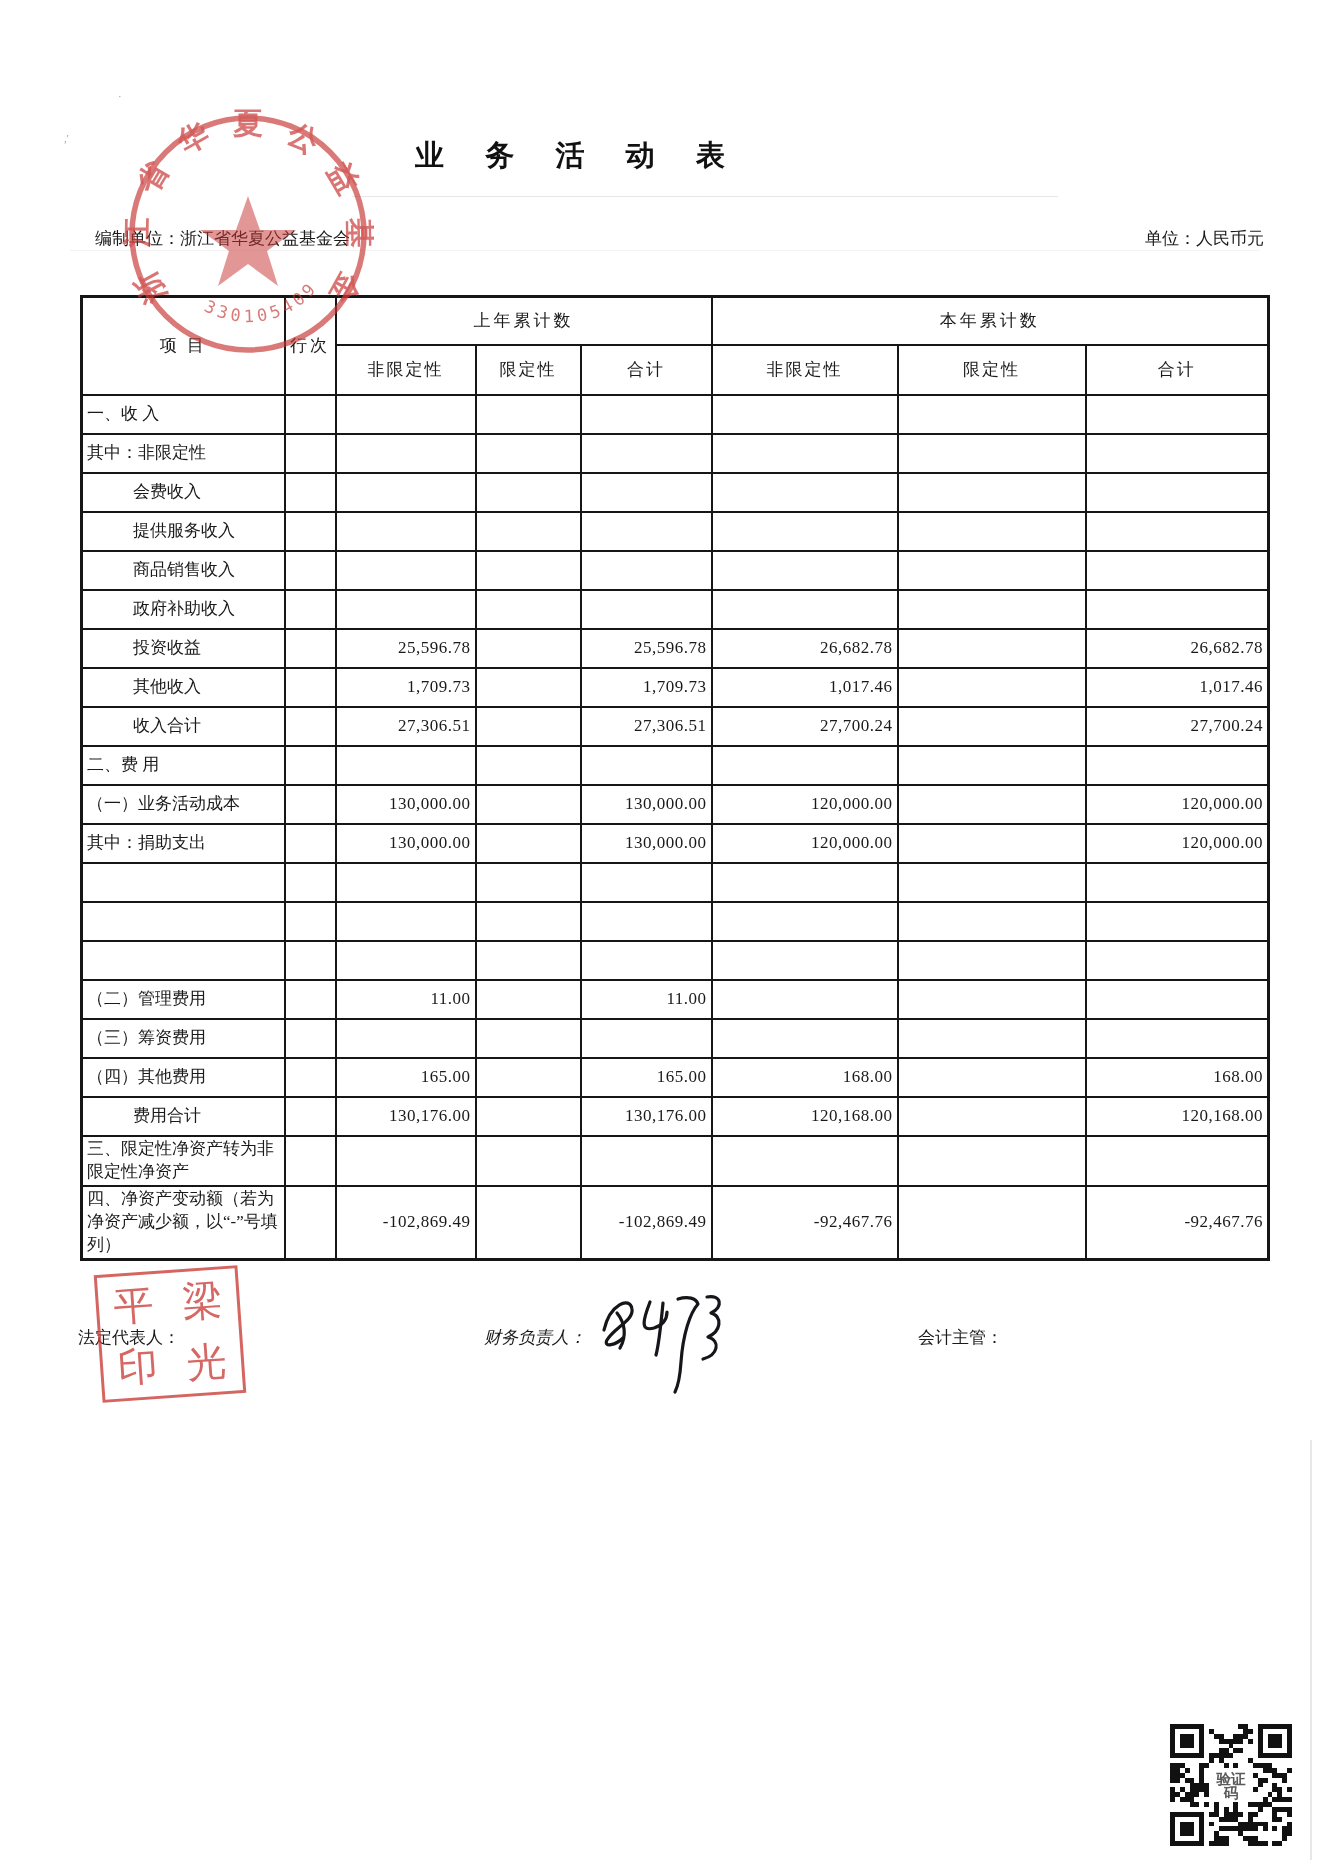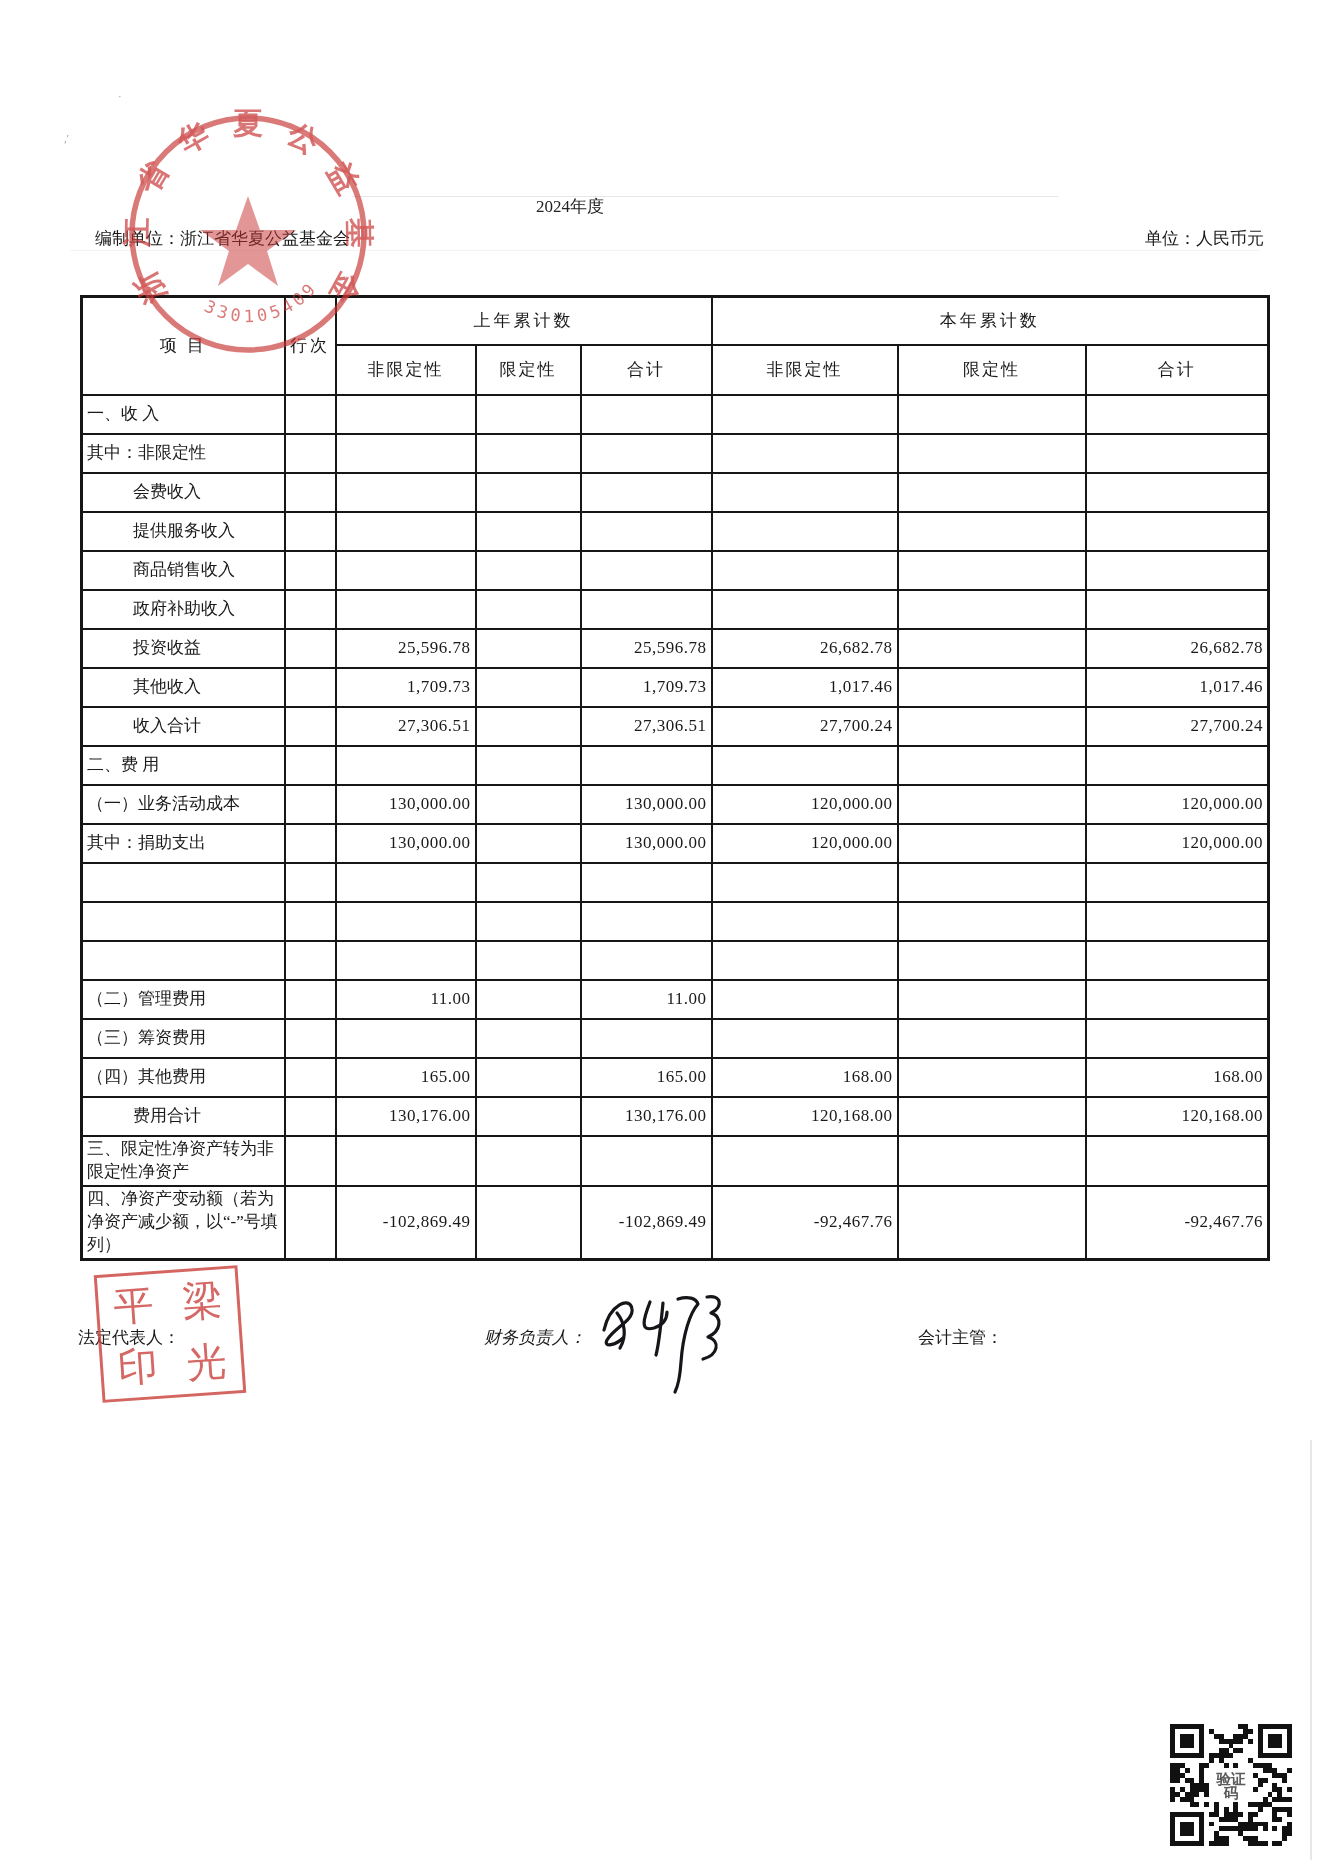--- a/index.html
+++ b/index.html
@@ -64,21 +64,21 @@
 <body>
 
 <div class="page">
 
   <div class="artifact" style="left:352px;top:196px;width:706px;height:1px;"></div>
   <div class="artifact" style="left:70px;top:250px;width:1190px;height:1px;opacity:.22;"></div>
   <div class="artifact" style="left:1310px;top:1440px;width:2px;height:420px;"></div>
   <div class="speck" style="left:118px;top:90px;">·</div>
   <div class="speck" style="left:64px;top:132px;">,'</div>
 
-  <div class="subtitle">2024年度</div>
+  <div class="title">业 务 活 动 表</div>
   <div class="prep-unit">编制单位：浙江省华夏公益基金会</div>
   <div class="money-unit">单位：人民币元</div>
 
   <div class="tbl-wrap">
     <table class="bt">
       <colgroup>
         <col style="width:203px">
           <col style="width:51px">
         <col style="width:140px">
           <col style="width:105px">

